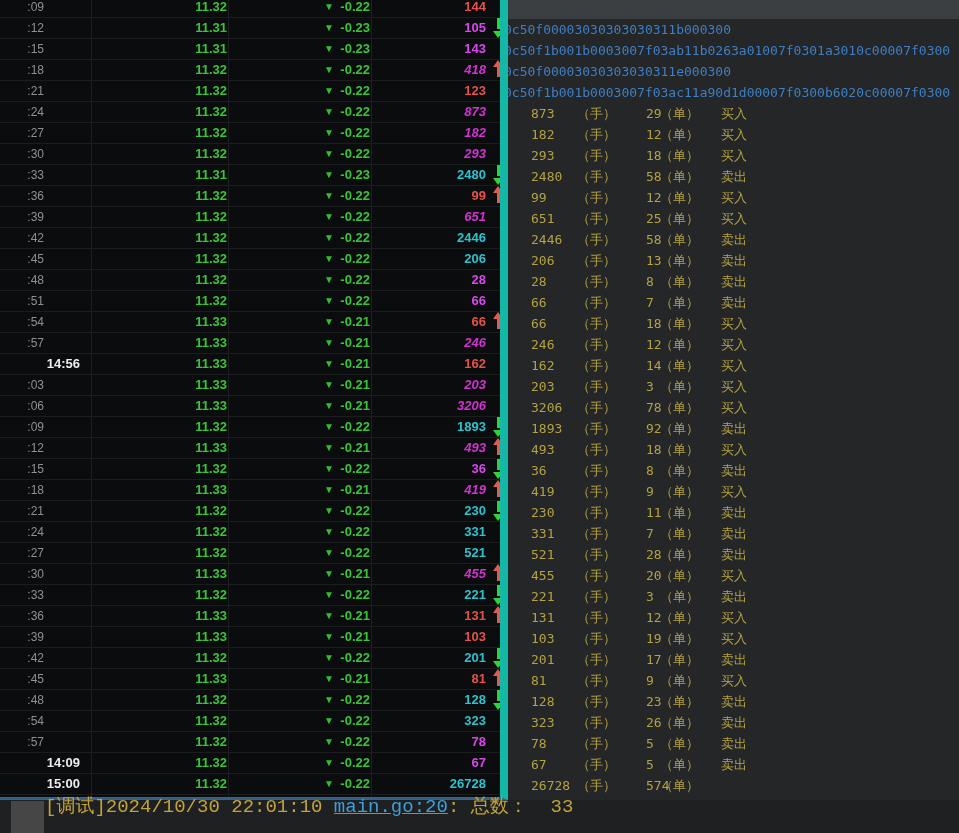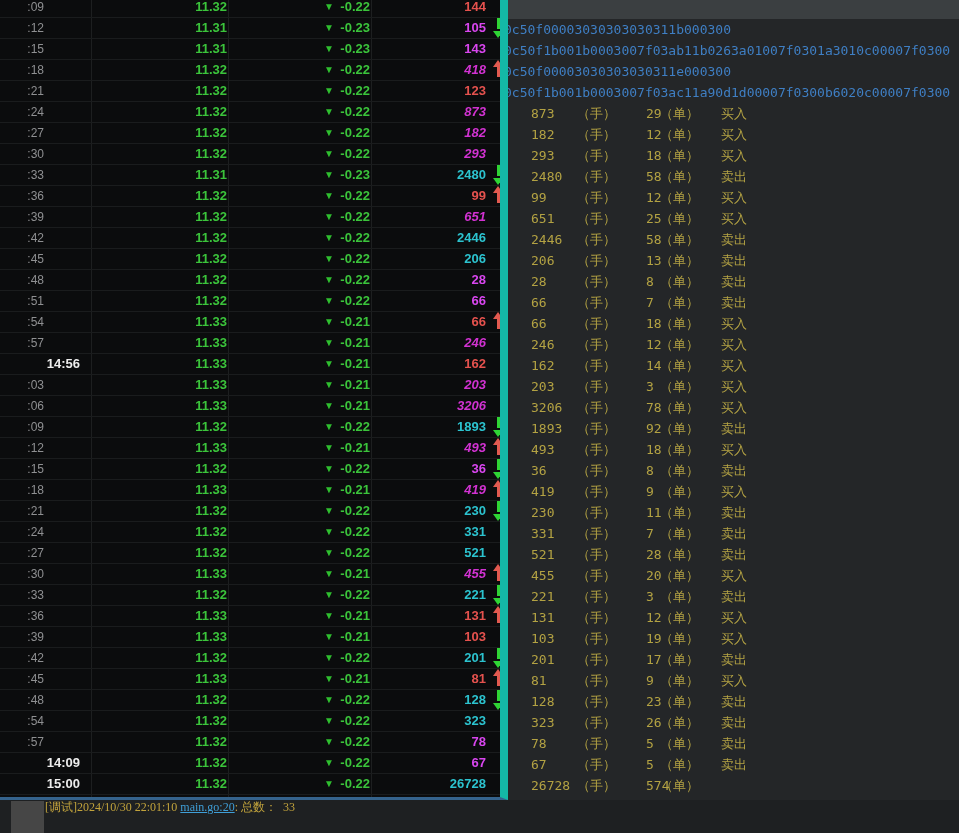--- a/index.html
+++ b/index.html
@@ -42,21 +42,21 @@
   .arr.up .head{top:0;border-bottom:7px solid #e25a50;}
   .arr.up .stem{top:6px;height:11px;background:#e25a50;}
   .arr.down .head{bottom:0;border-top:7px solid #2fd435;}
   .arr.down .stem{top:0;height:11px;background:#2fd435;}
 
   
   .bottom-strip{position:absolute;left:0;top:800px;width:959px;height:33px;background:#1e2022;}
   .left-sliver{position:absolute;left:0;top:800px;width:11px;height:33px;background:#121415;}
   .gray-block{position:absolute;left:11px;top:801px;width:33px;height:32px;background:#464646;}
   .log-line{position:absolute;height:17px;line-height:17px;white-space:pre;
-            font-family:Liberation Serif, serif;font-size:12px;}
+            font-family:Liberation Mono, monospace;font-size:19px;}
   .log1{left:45px;top:799px;color:#c2a33c;}
   .log1 .src-link{color:#3f9fd8;text-decoration:underline;cursor:pointer;}
   .log2{left:52px;top:816px;color:#2f9cd4;}
 </style>
 </head>
 <body>
 
 <div class="stage">
 
   <div class="console-panel">

